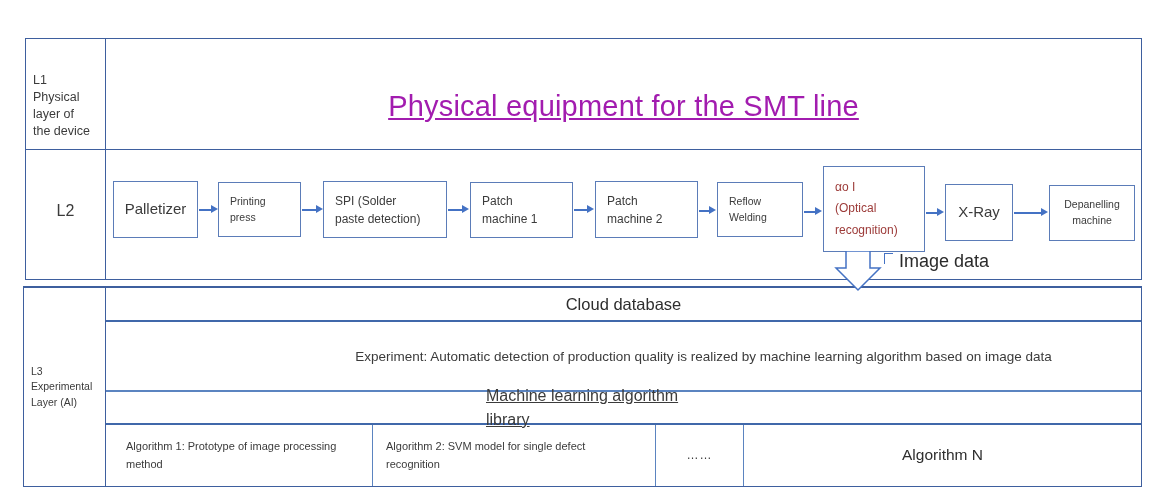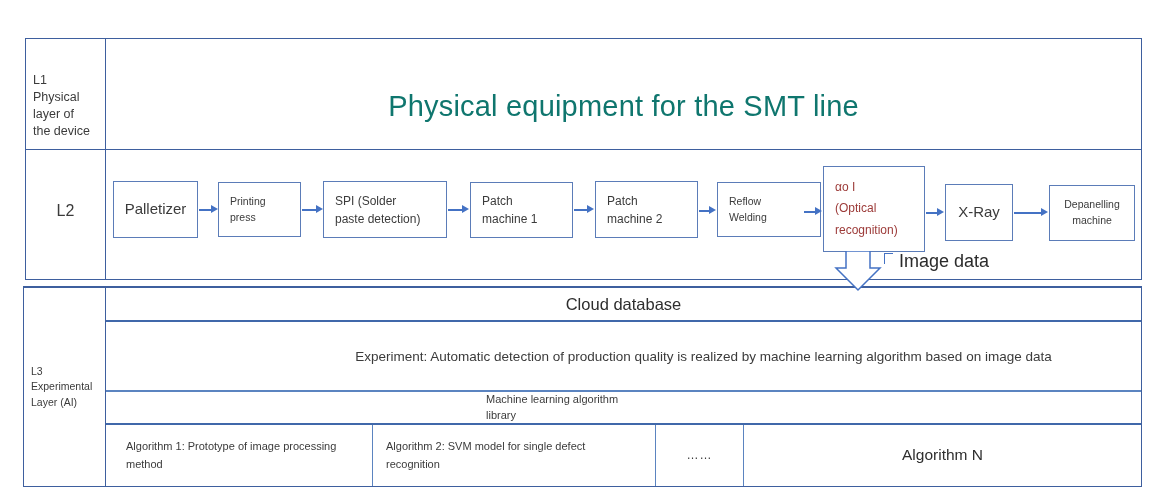--- a/index.html
+++ b/index.html
@@ -16,31 +16,31 @@
   .label-cell { border-right:1.6px solid #3e5f9e; display:flex; flex-direction:column;
                 justify-content:center; padding-left:7px; flex:0 0 auto; }
   .l1 .label-cell { width:80px; font-size:12.5px; line-height:1.38; }
   .l2 .label-cell { width:80px; align-items:center; padding-left:0; text-align:center; }
   .l3 .label-cell { width:82px; font-size:10.5px; line-height:1.45; }
   .l2-big { font-size:16px; margin-bottom:7px; }
   .l2-small { font-size:10.5px; line-height:1.5; }
   .pre { white-space:pre-line; }
 
   .l1-title-wrap { flex:1; display:flex; align-items:center; justify-content:center; }
-  .l1-title { font-size:29px; color:#0f766e; letter-spacing:.2px; }
+  .l1-title { font-size:29px; color:#a21caf; letter-spacing:.2px;text-decoration:underline; }
 
   
   .fbox { position:absolute; border:1.4px solid #5b7cb8; background:#fff; display:flex;
           align-items:center; white-space:pre-line; line-height:1.5; color:#3b3b3b; }
   .fb1 { left:113px; top:181px; width:85px;  height:57px; font-size:15px;  justify-content:center; }
   .fb2 { left:218px; top:182px; width:83px;  height:55px; font-size:10.5px; padding-left:11px; }
   .fb3 { left:323px; top:181px; width:124px; height:57px; font-size:12px;  padding-left:11px; }
   .fb4 { left:470px; top:182px; width:103px; height:56px; font-size:12px;  padding-left:11px; }
   .fb5 { left:595px; top:181px; width:103px; height:57px; font-size:12px;  padding-left:11px; }
-  .fb6 { left:717px; top:182px; width:104px;  height:55px; font-size:10.5px; padding-left:11px; }
+  .fb6 { left:717px; top:182px; width:86px;  height:55px; font-size:10.5px; padding-left:11px; }
   .fb7 { left:823px; top:166px; width:102px; height:86px; font-size:12px;  padding-left:11px;
          color:#9c3a38; line-height:1.8; }
   .fb8 { left:945px; top:184px; width:68px;  height:57px; font-size:15px;  justify-content:center; }
   .fb9 { left:1049px; top:185px; width:86px; height:56px; font-size:10.5px; justify-content:center; text-align:center; }
 
   
   .arr { position:absolute; height:1.8px; background:#4472c4; }
   .arr::after { content:''; position:absolute; right:-6px; top:-3.6px; width:0; height:0;
                 border-left:7px solid #4472c4; border-top:4.5px solid transparent;
                 border-bottom:4.5px solid transparent; }
@@ -59,21 +59,21 @@
                  border-left:1.6px solid #4472c4; border-top:1.6px solid #4472c4; z-index:5; }
   .img-label { position:absolute; left:899px; top:251px; font-size:18px; color:#2b2b2b; z-index:5; }
 
   
   .l3-content { flex:1; display:flex; flex-direction:column; }
   .band-cloud { height:34px; border-bottom:2.4px solid #4068aa; display:flex;
                 align-items:center; justify-content:center; font-size:16.5px; color:#2e2e2e; }
   .band-exp { height:70px; border-bottom:2px solid #5b84c0; display:flex;
               align-items:center; justify-content:center; font-size:13.5px; padding-left:160px; }
   .band-lib { height:33px; border-bottom:2.4px solid #4068aa; display:flex;
-              align-items:center; font-size:11px; line-height:1.45; padding-left:380px; }
+              align-items:center; font-size:16px; line-height:1.45; padding-left:380px;text-decoration:underline; }
   .band-algos { flex:1; display:flex; }
   .algo-cell { border-right:1.4px solid #5b84c0; display:flex; align-items:center;
                font-size:11px; line-height:1.55; padding:4px 14px 4px 20px; }
   .ac1 { flex:0 0 267px; }
   .ac2 { flex:0 0 283px; padding-left:13px; }
   .ac3 { flex:0 0 245px; padding-left:17px; }
   .ac4 { flex:0 0 88px;  justify-content:center; padding:0; font-size:12px; letter-spacing:1px; }
   .ac5 { flex:1; border-right:none; justify-content:center; padding:0; font-size:15.5px; color:#2e2e2e; }
 </style>
 </head>

